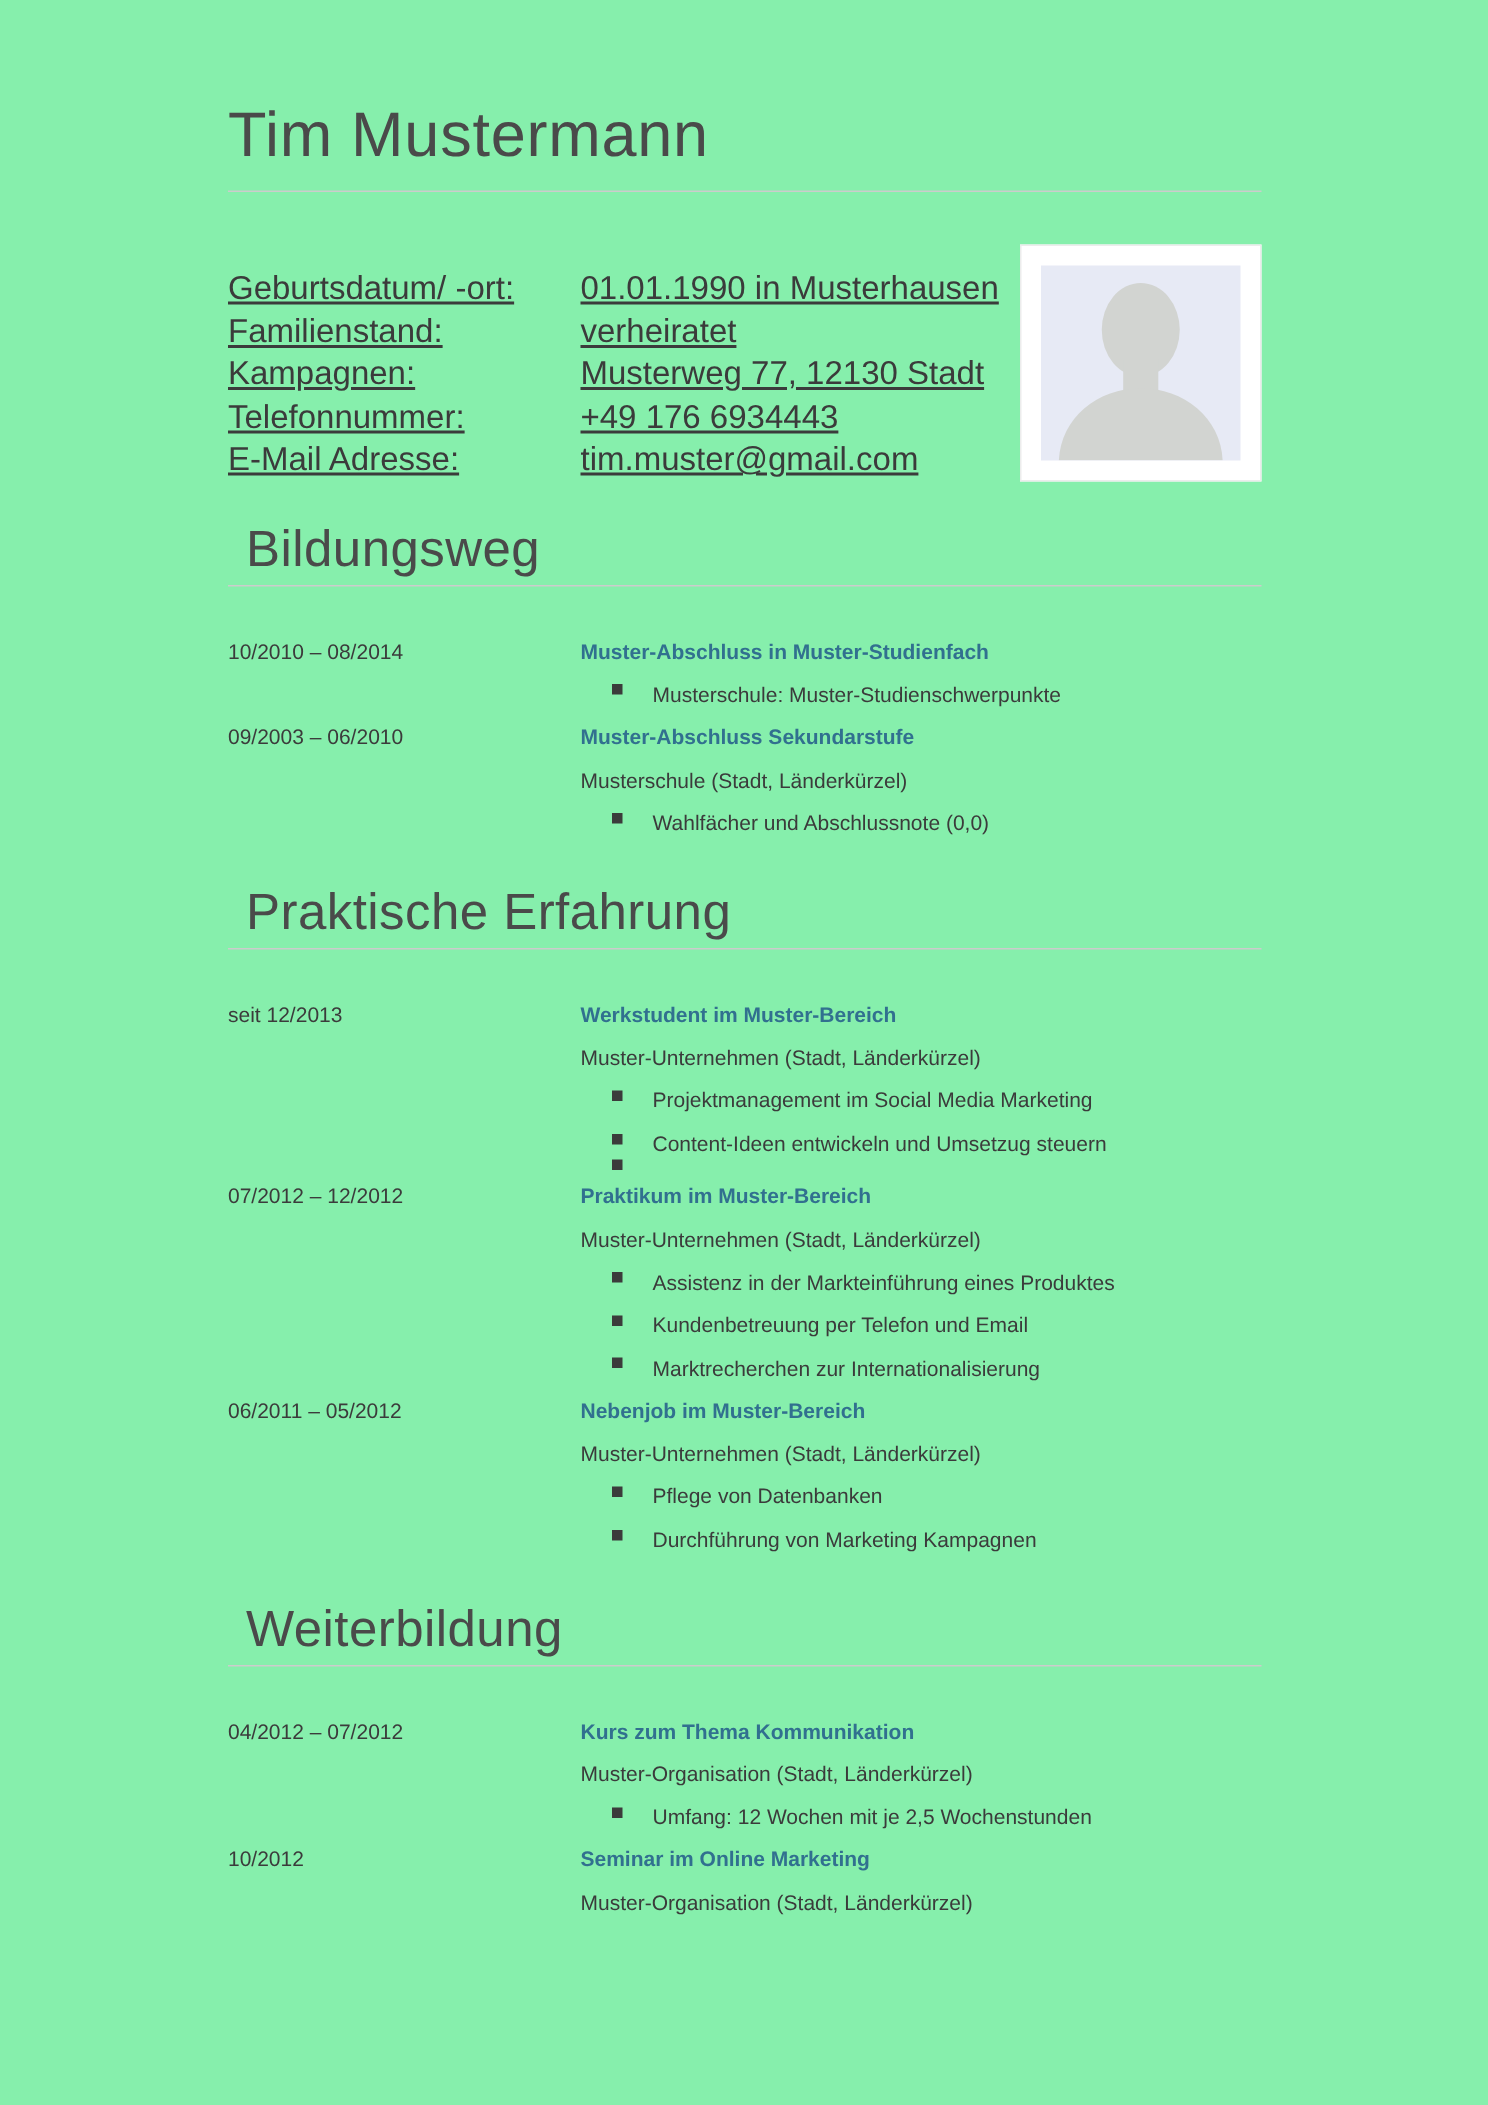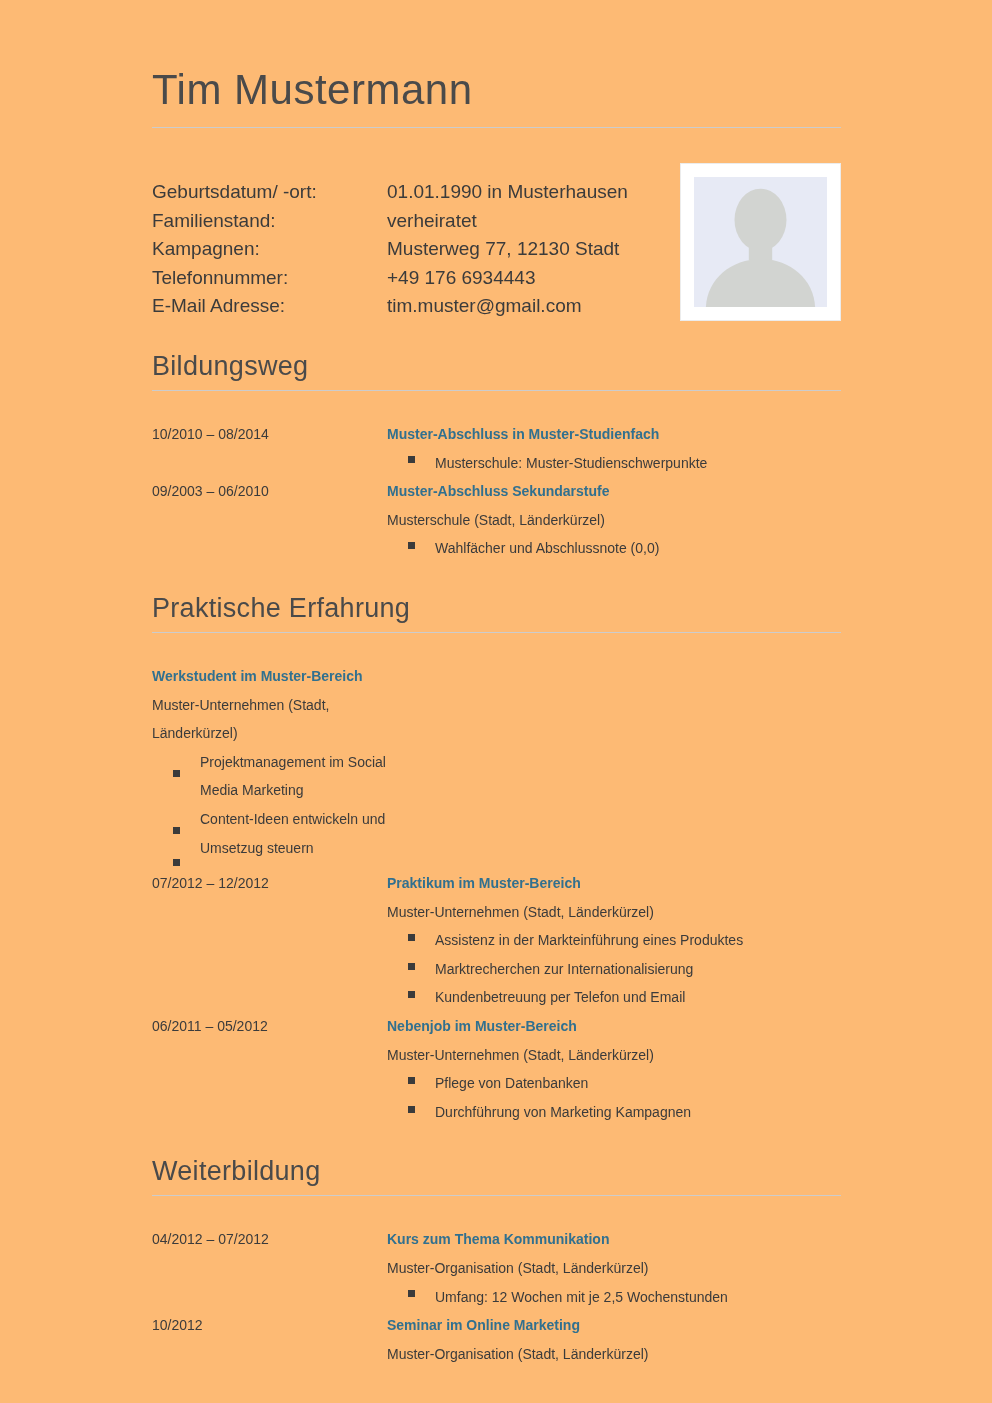--- a/index.html
+++ b/index.html
@@ -14,21 +14,21 @@
     font-family: "Liberation Sans", "DejaVu Sans", sans-serif;
     color: #3b3b3b;
     -webkit-font-smoothing: antialiased;
   }
   .page {
     position: relative;
     box-sizing: border-box;
     width: 992px;
     height: 1403px;
     padding: 66px 151px 4px 152px;
-    background: #fdba74;
+    background: #86efac;
   }
   
   h1.doc-title {
     margin: 0;
     font-size: 42px;
     line-height: 48px;
     font-weight: 400;
     color: #4a4a4a;
     letter-spacing: 0.5px;
   }
@@ -37,22 +37,23 @@
     border-top: 1px solid #cccccc;
     margin: 13px 0 0 0;
   }
   
   .info-block {
     margin-top: 50px;
   }
   .info-grid {
     display: grid;
     grid-template-columns: 235px 1fr;
-    font-size: 19px;
+    font-size: 22px;
     line-height: 28.6px;
+    text-decoration: underline;
   }
   .info-label { color: #3b3b3b; }
   .info-value { color: #3b3b3b; }
   
   .photo-frame {
     position: absolute;
     top: 163px;
     right: 151px;
     width: 161px;
     height: 158px;
@@ -65,22 +66,22 @@
   }
   .photo-inner {
     width: 133px;
     height: 130px;
     background: #e7eaf5;
     overflow: hidden;
   }
   .photo-inner svg { display: block; width: 100%; height: 100%; }
   
   h2.section-heading {
-    margin: 29px 0 0 0;
-    font-size: 27px;
+    margin: 29px 0 0 12px;
+    font-size: 34px;
     line-height: 32px;
     font-weight: 400;
     color: #4a4a4a;
     letter-spacing: 0.3px;
   }
   .section-rule {
     border: none;
     border-top: 1px solid #cccccc;
     margin: 8px 0 0 0;
   }
@@ -175,20 +176,21 @@
       </div>
     </div>
 
   </div>
 
   <h2 class="section-heading">Praktische Erfahrung</h2>
   <hr class="section-rule">
   <div class="entries">
 
     <div class="entry">
+      <div class="entry-date">seit 12/2013</div>
       <div class="entry-body">
         <div class="entry-title">Werkstudent im Muster-Bereich</div>
         <div class="entry-subtitle">Muster-Unternehmen (Stadt, Länderkürzel)</div>
         <div class="bullet-row">
           <span class="bullet-square"></span>
           <span class="bullet-text">Projektmanagement im Social Media Marketing</span>
         </div>
         <div class="bullet-row">
           <span class="bullet-square"></span>
           <span class="bullet-text">Content-Ideen entwickeln und Umsetzug steuern</span>
@@ -203,25 +205,25 @@
       <div class="entry-date">07/2012 – 12/2012</div>
       <div class="entry-body">
         <div class="entry-title">Praktikum im Muster-Bereich</div>
         <div class="entry-subtitle">Muster-Unternehmen (Stadt, Länderkürzel)</div>
         <div class="bullet-row">
           <span class="bullet-square"></span>
           <span class="bullet-text">Assistenz in der Markteinführung eines Produktes</span>
         </div>
         <div class="bullet-row">
           <span class="bullet-square"></span>
+          <span class="bullet-text">Kundenbetreuung per Telefon und Email</span>
+        </div>
+        <div class="bullet-row">
+          <span class="bullet-square"></span>
           <span class="bullet-text">Marktrecherchen zur Internationalisierung</span>
-        </div>
-        <div class="bullet-row">
-          <span class="bullet-square"></span>
-          <span class="bullet-text">Kundenbetreuung per Telefon und Email</span>
         </div>
       </div>
     </div>
 
     <div class="entry">
       <div class="entry-date">06/2011 – 05/2012</div>
       <div class="entry-body">
         <div class="entry-title">Nebenjob im Muster-Bereich</div>
         <div class="entry-subtitle">Muster-Unternehmen (Stadt, Länderkürzel)</div>
         <div class="bullet-row">

